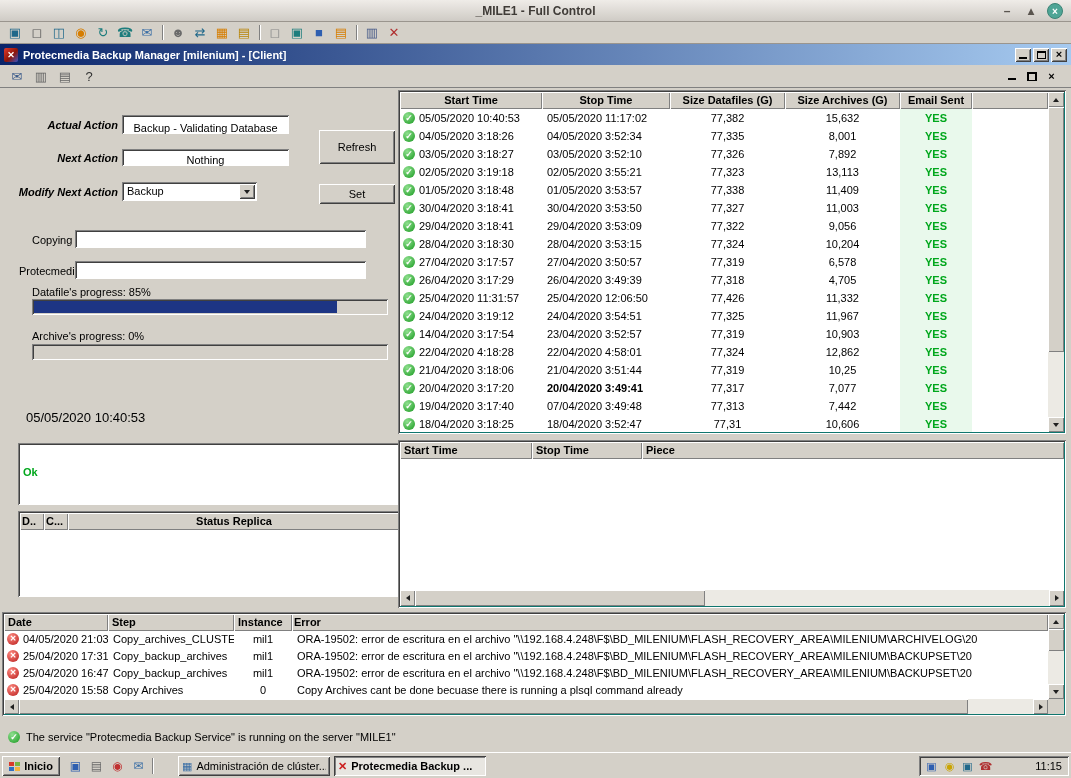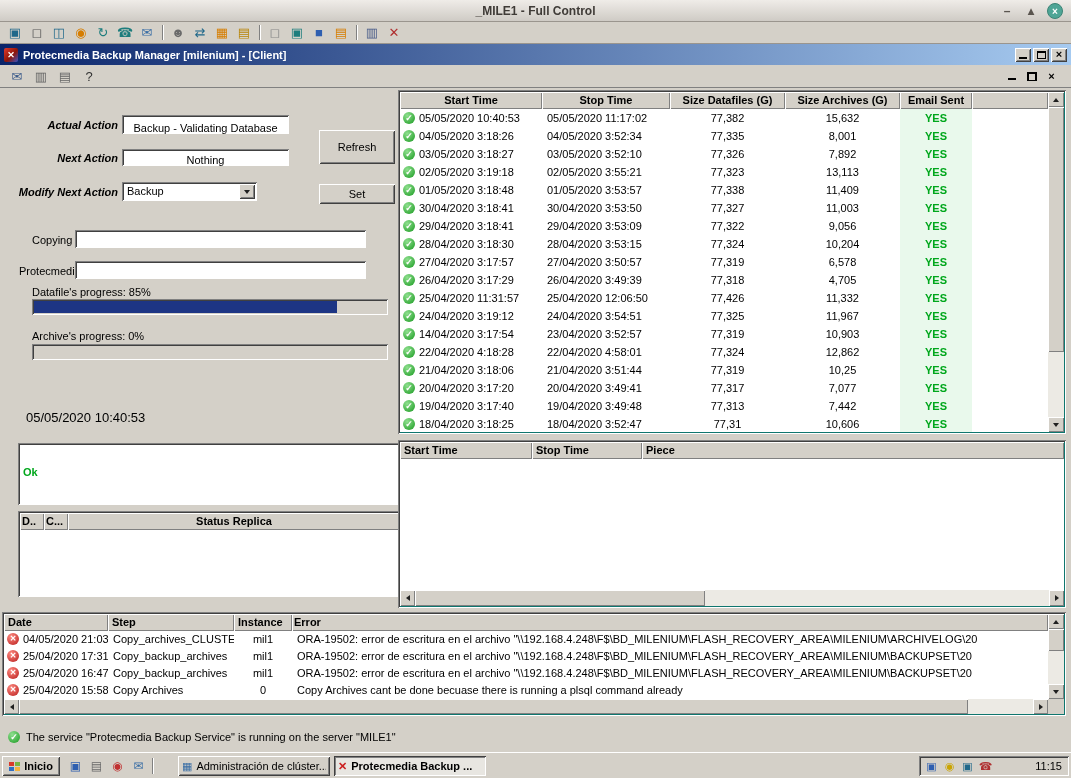--- a/index.html
+++ b/index.html
@@ -415,31 +415,31 @@
           <span class="td" style="width:128px;padding-left:5px;">21/04/2020 3:51:44</span>
           <span class="td tc" style="width:115px;">77,319</span>
           <span class="td tc" style="width:115px;">10,25</span>
           <span class="td yes-cell" style="width:72px;">YES</span>
         </div>
         <div class="trow">
           <span class="td" style="width:142px;display:flex;">
             <span class="ok-ico"></span>
             <span>20/04/2020 3:17:20</span>
           </span>
-          <span class="td" style="width:128px;padding-left:5px;">20/04/2020 3:49:41</span>
+          <span class="td" style="width:128px;padding-left:5px;font-weight:bold;">20/04/2020 3:49:41</span>
           <span class="td tc" style="width:115px;">77,317</span>
           <span class="td tc" style="width:115px;">7,077</span>
           <span class="td yes-cell" style="width:72px;">YES</span>
         </div>
         <div class="trow">
           <span class="td" style="width:142px;display:flex;">
             <span class="ok-ico"></span>
             <span>19/04/2020 3:17:40</span>
           </span>
-          <span class="td" style="width:128px;padding-left:5px;">19/04/2020 3:49:48</span>
+          <span class="td" style="width:128px;padding-left:5px;">07/04/2020 3:49:48</span>
           <span class="td tc" style="width:115px;">77,313</span>
           <span class="td tc" style="width:115px;">7,442</span>
           <span class="td yes-cell" style="width:72px;">YES</span>
         </div>
         <div class="trow">
           <span class="td" style="width:142px;display:flex;">
             <span class="ok-ico"></span>
             <span>18/04/2020 3:18:25</span>
           </span>
           <span class="td" style="width:128px;padding-left:5px;">18/04/2020 3:52:47</span>

